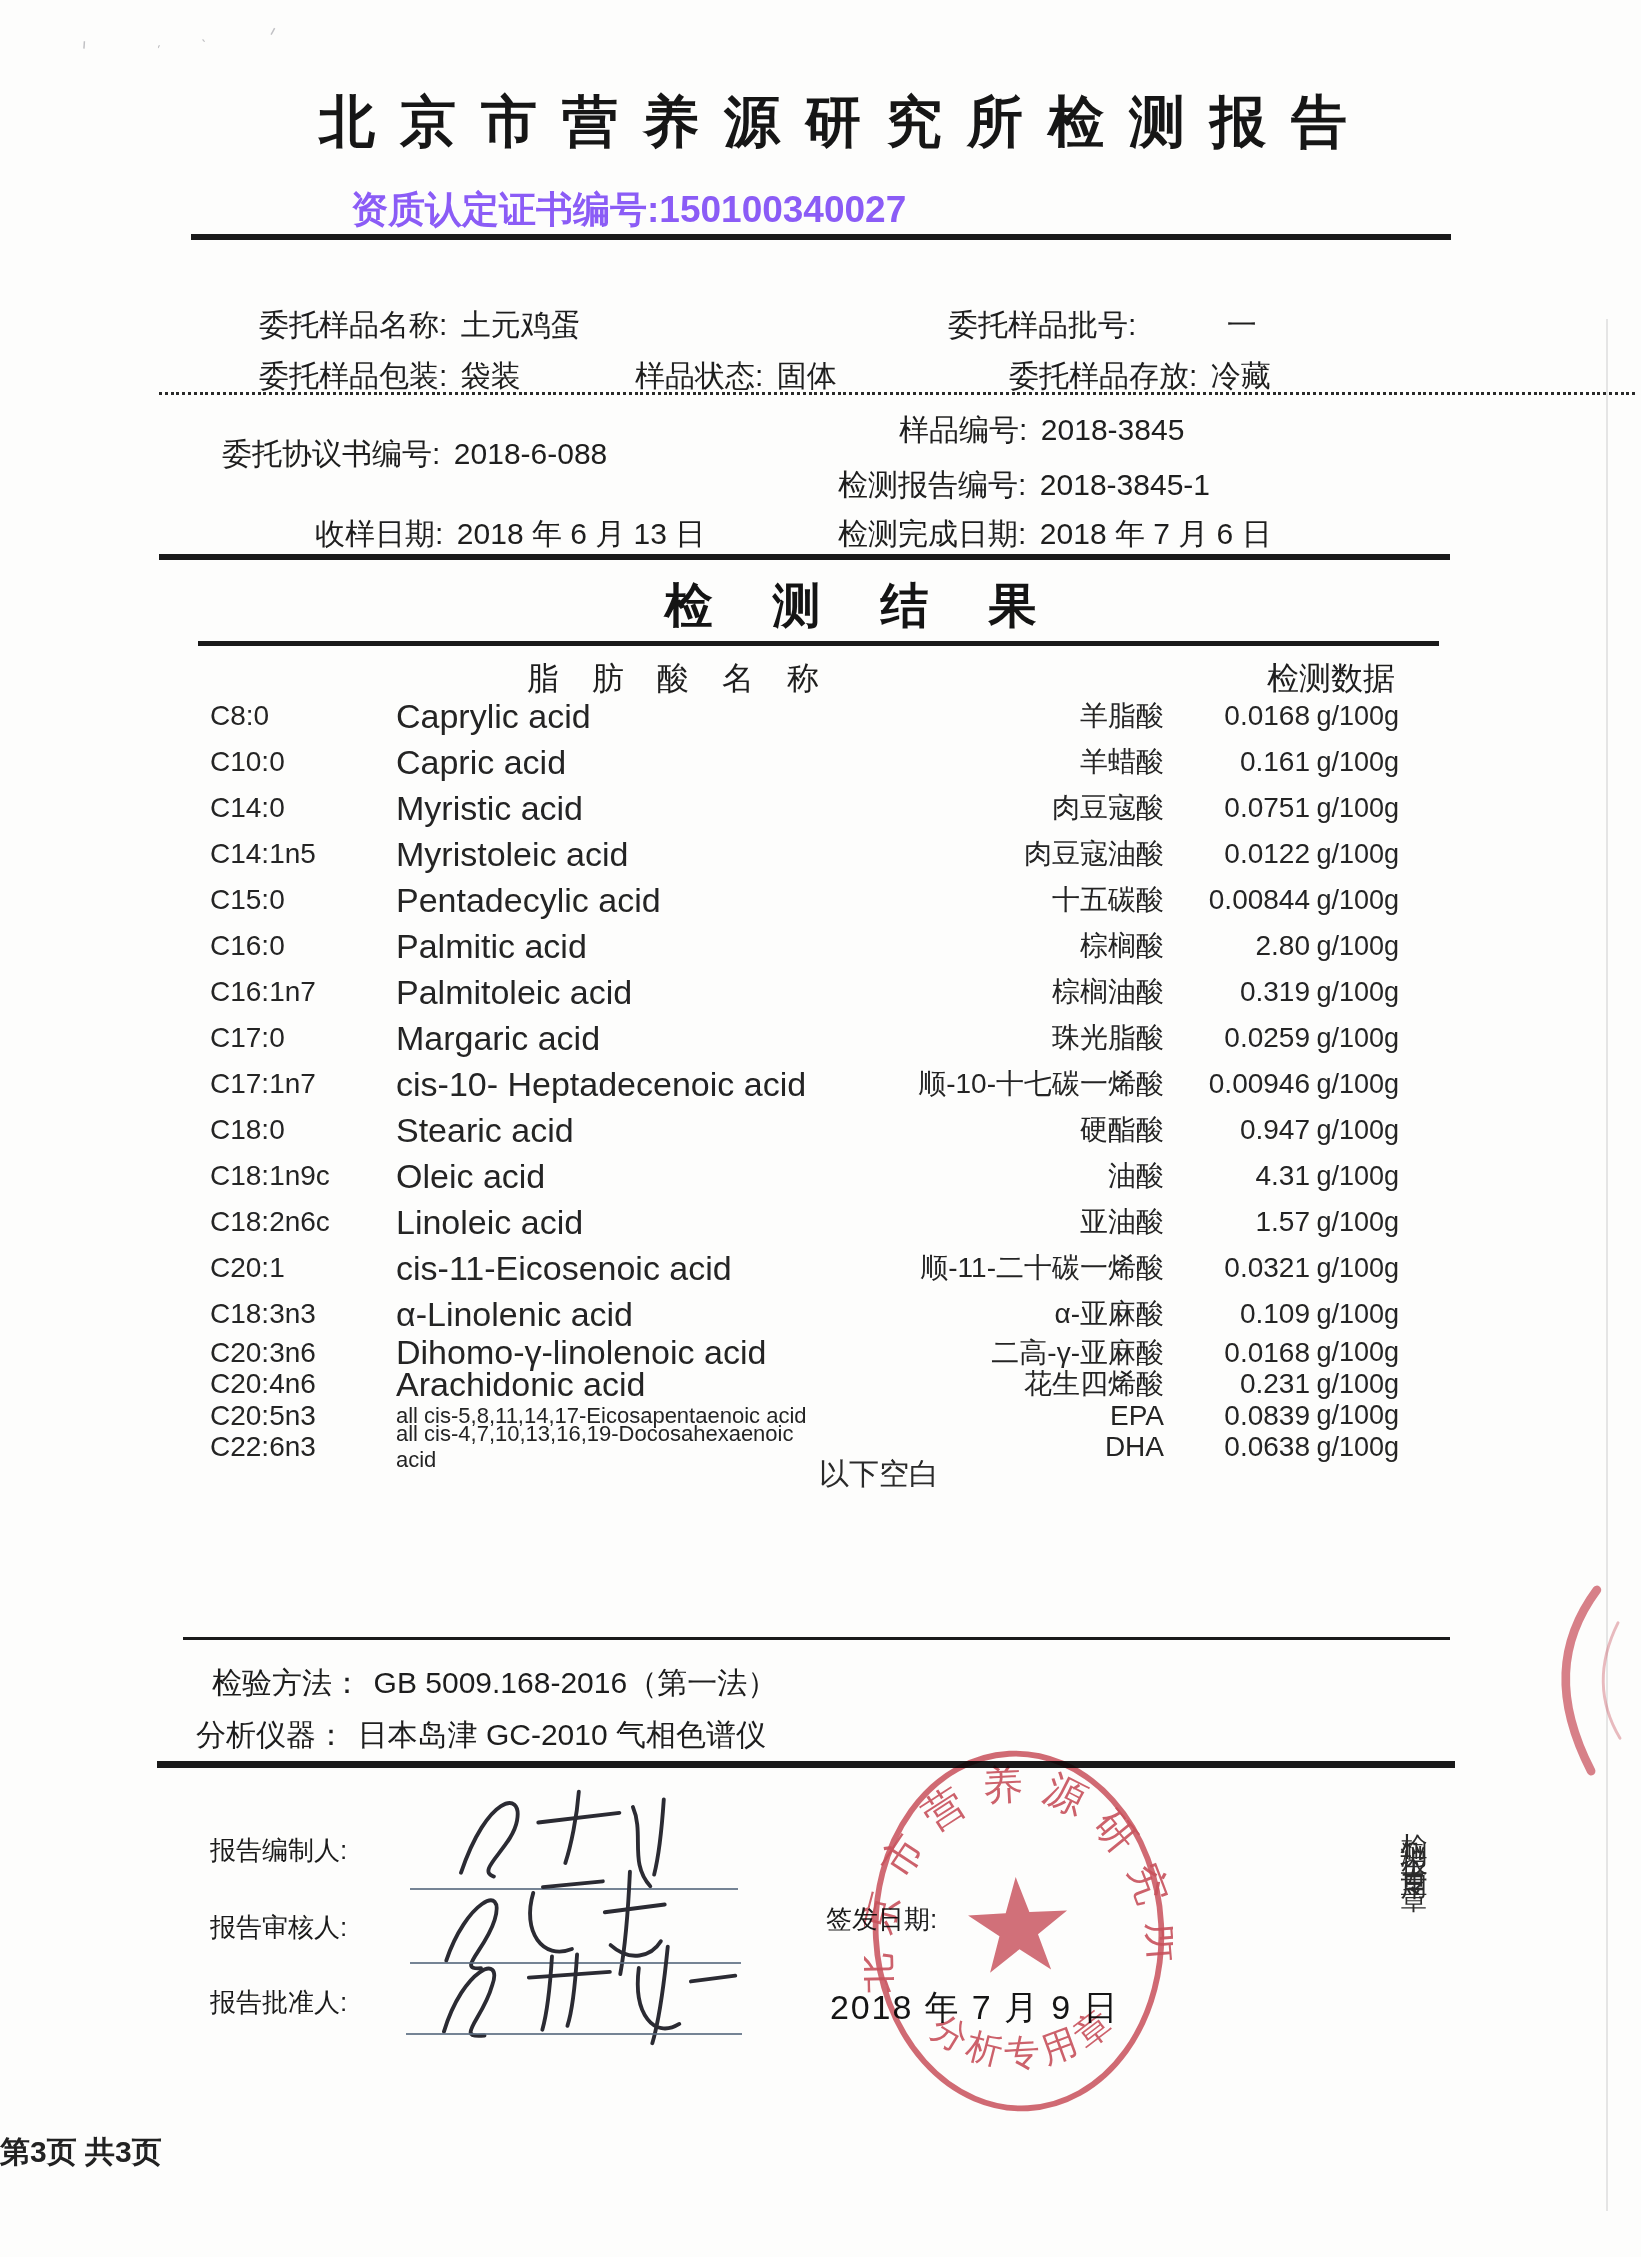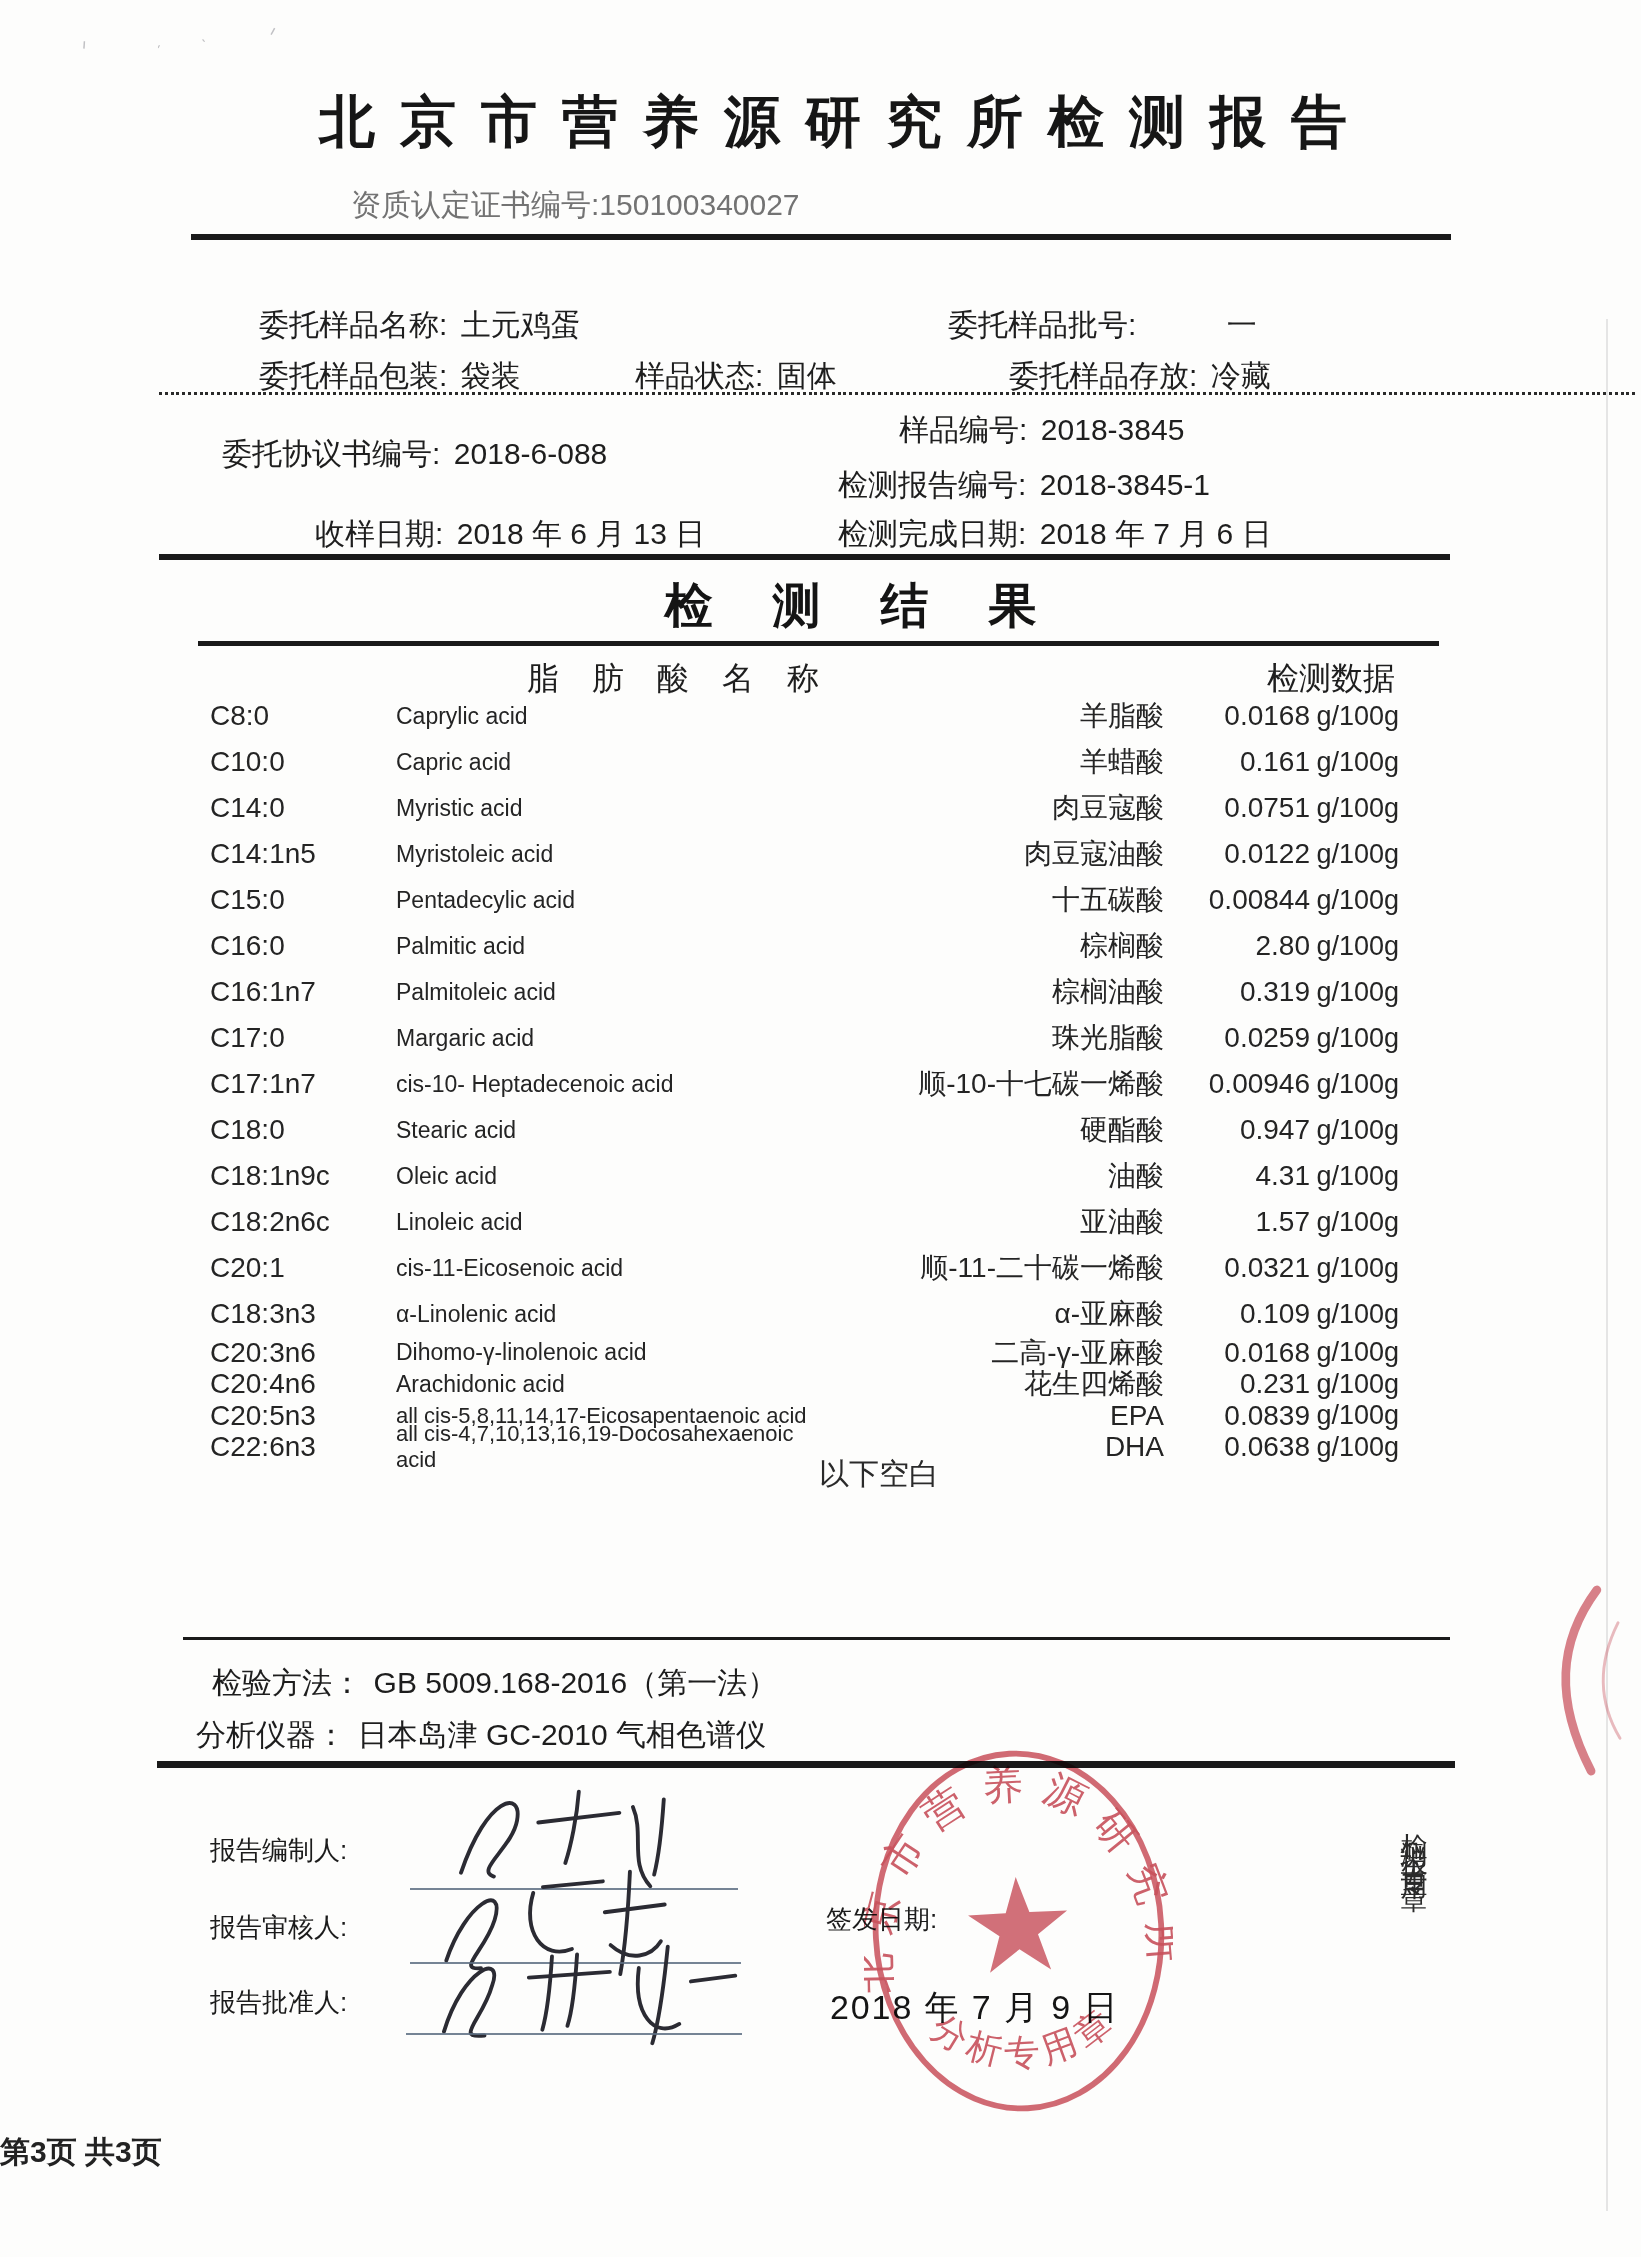--- a/index.html
+++ b/index.html
@@ -2,41 +2,41 @@
 <html><head>
 <meta charset="utf-8">
 <style>
   html,body{margin:0;padding:0;background:#e8e8e8;}
   #page{position:relative;width:1641px;height:2257px;background:#fdfdfc;overflow:hidden;
         font-family:"Liberation Sans", sans-serif;color:#202020;}
   .abs{position:absolute;}
   
   #title{top:85px;left:0;width:1641px;text-align:center;font-family:"Liberation Serif", serif;
          font-size:56px;font-weight:800;letter-spacing:25px;padding-left:25px;color:#161616;}
-  .certline{top:185px;font-size:30px;font-weight:400;color:#737373;}
+  .certline{top:185px;font-size:37px;font-weight:700;color:#8b5cf6;}
   
   .rule{background:#1a1a1a;}
   .dotted{top:392px;left:159px;width:1479px;height:2.9px;
           background:repeating-linear-gradient(90deg,#2a2a2a 0 2.9px,transparent 2.9px 5.8px);}
   
   .f{font-size:30px;color:#1e1e1e;white-space:nowrap;}
   .f .lab{margin-right:13.5px;}
   
   #res-head{top:574px;left:0;width:1641px;text-align:center;font-size:48px;font-weight:800;
             letter-spacing:60px;padding-left:60px;color:#141414;}
   
   #tbl-head{top:657px;left:210px;width:1189px;height:39px;font-size:32px;color:#1e1e1e;}
   #tbl-head .namehdr{position:absolute;left:317px;top:0;letter-spacing:33px;}
   #tbl-head .datahdr{position:absolute;right:3.9px;top:0;}
   #tbl-body{top:693px;left:210px;width:1189px;}
   .t-row{display:flex;align-items:center;font-size:28px;color:#242424;}
   .t-row:nth-child(-n+14){height:46px;}
   .t-row:nth-child(n+15){height:31.5px;}
   .c-code{width:186px;}
-  .c-en{width:415px;font-size:23px;}
+  .c-en{width:415px;font-size:34px;}
   .t-row:nth-child(n+17) .c-en{font-size:22px;}
   .c-cn{flex:1;text-align:right;}
   .c-val{width:146px;text-align:right;}
   .c-unit{width:89px;text-align:right;font-size:27px;}
   #below-blank{top:1454px;left:734px;width:290px;text-align:center;font-size:30px;color:#2a2a2a;}
   
   .m{font-size:30px;color:#1d1d1d;}
   .m .lab{margin-right:11.6px;}
   
   .sig-label{font-size:26px;color:#1b1b1b;}

